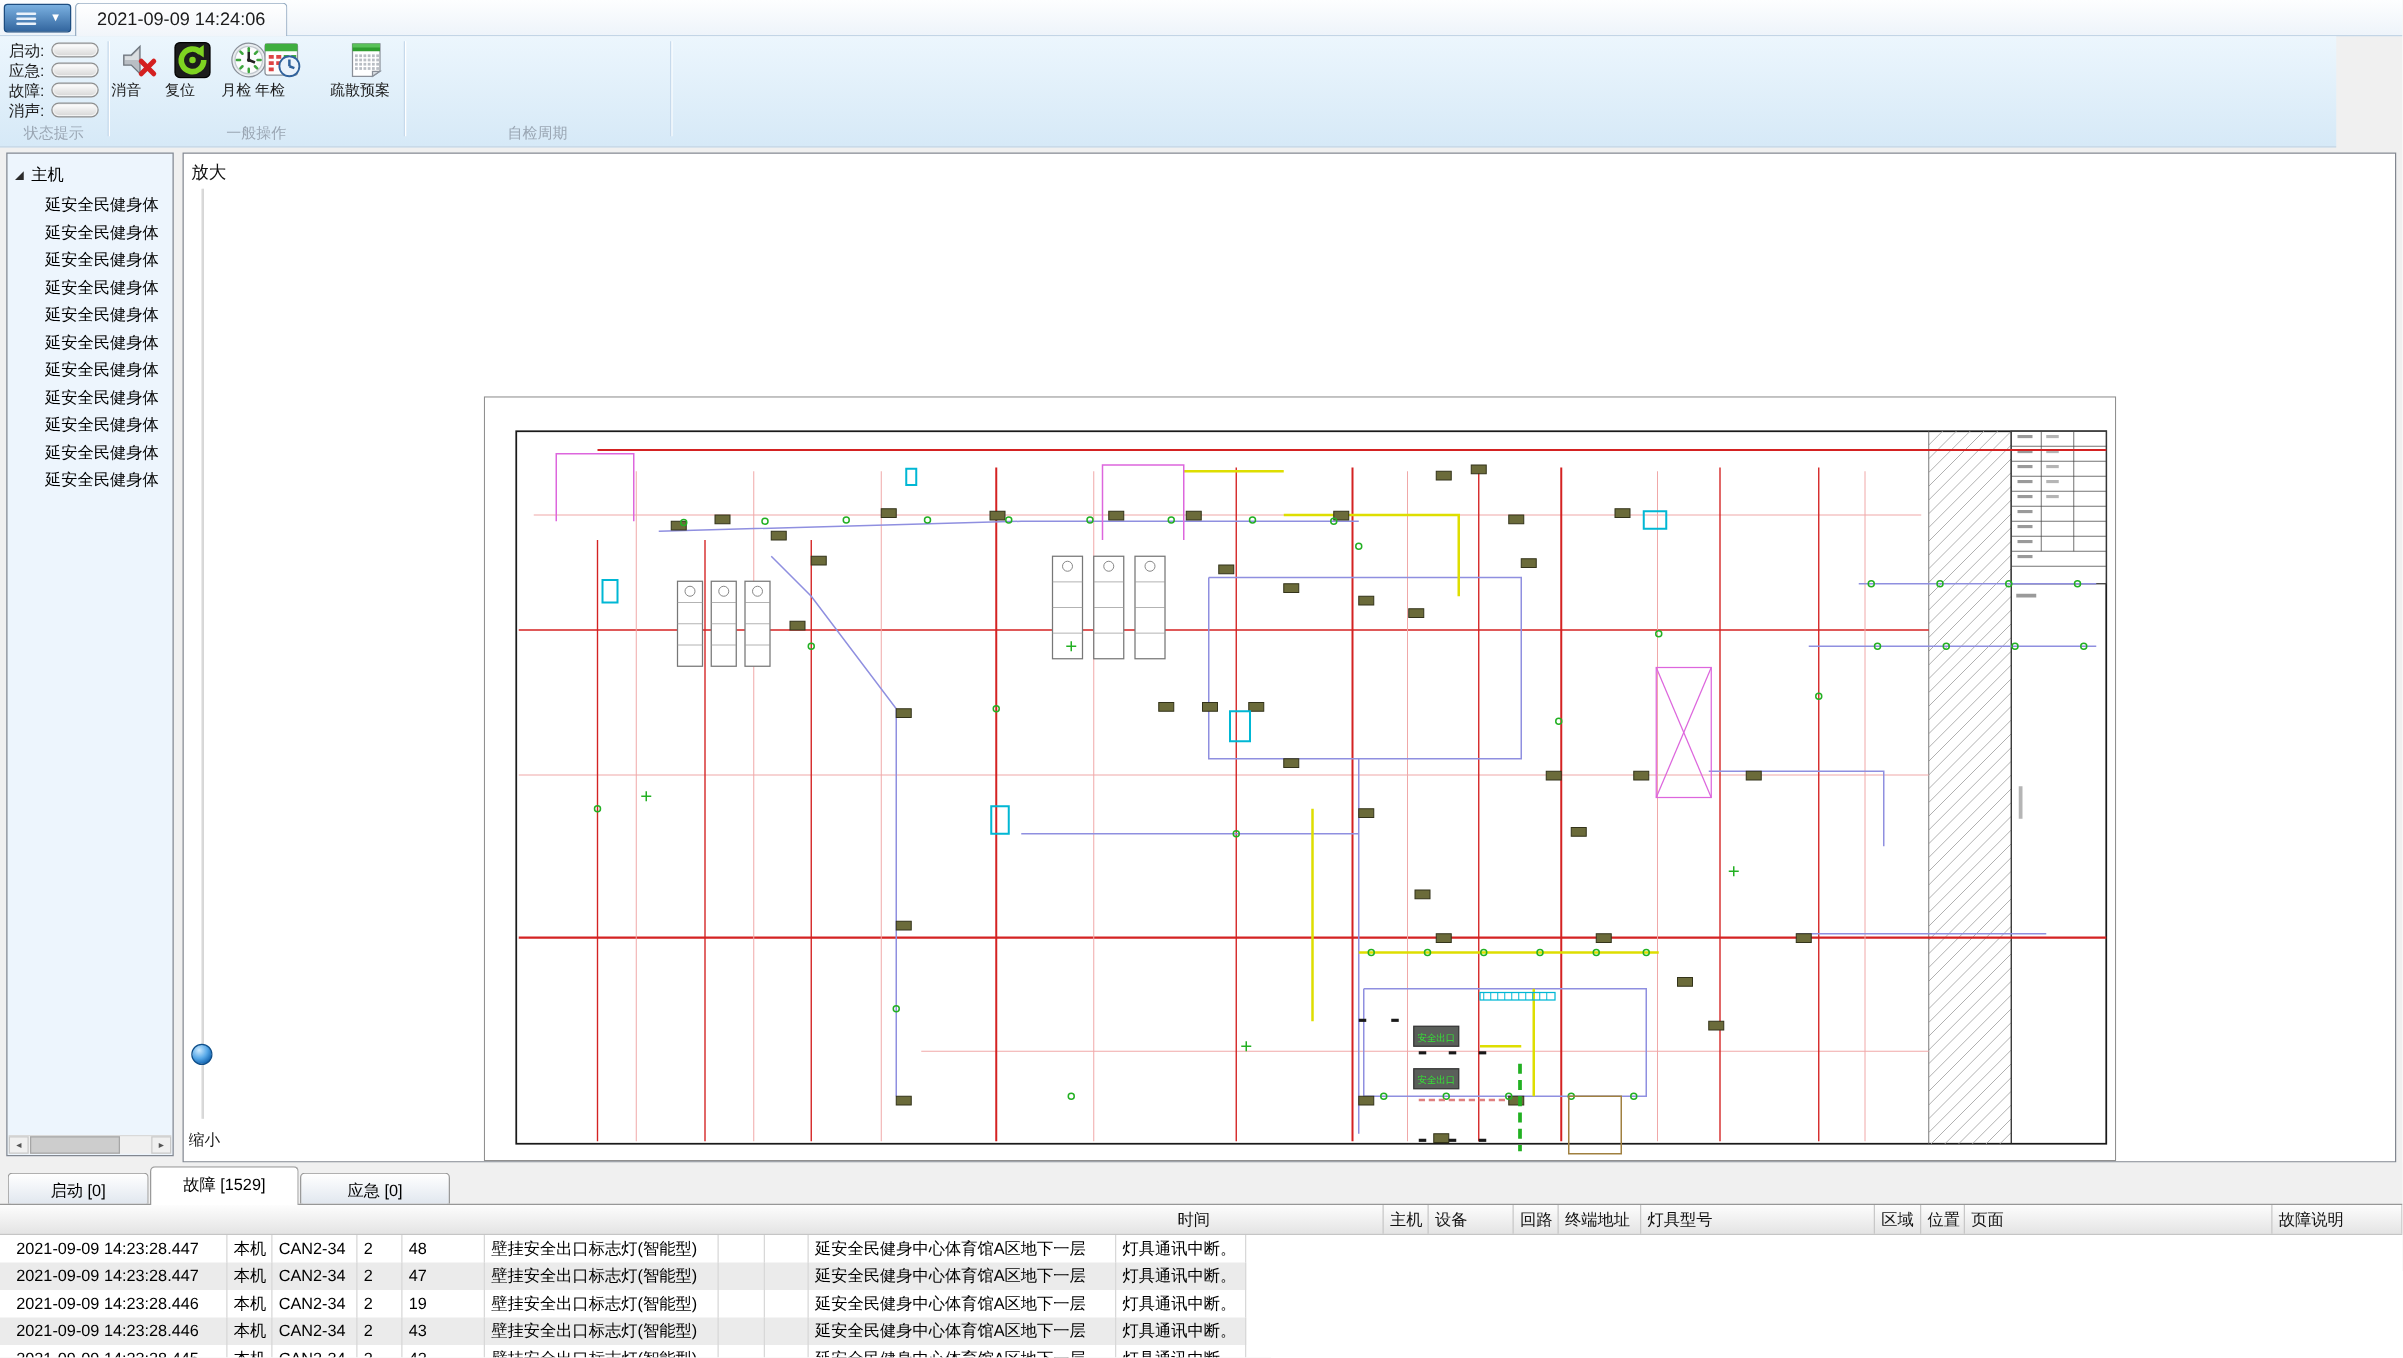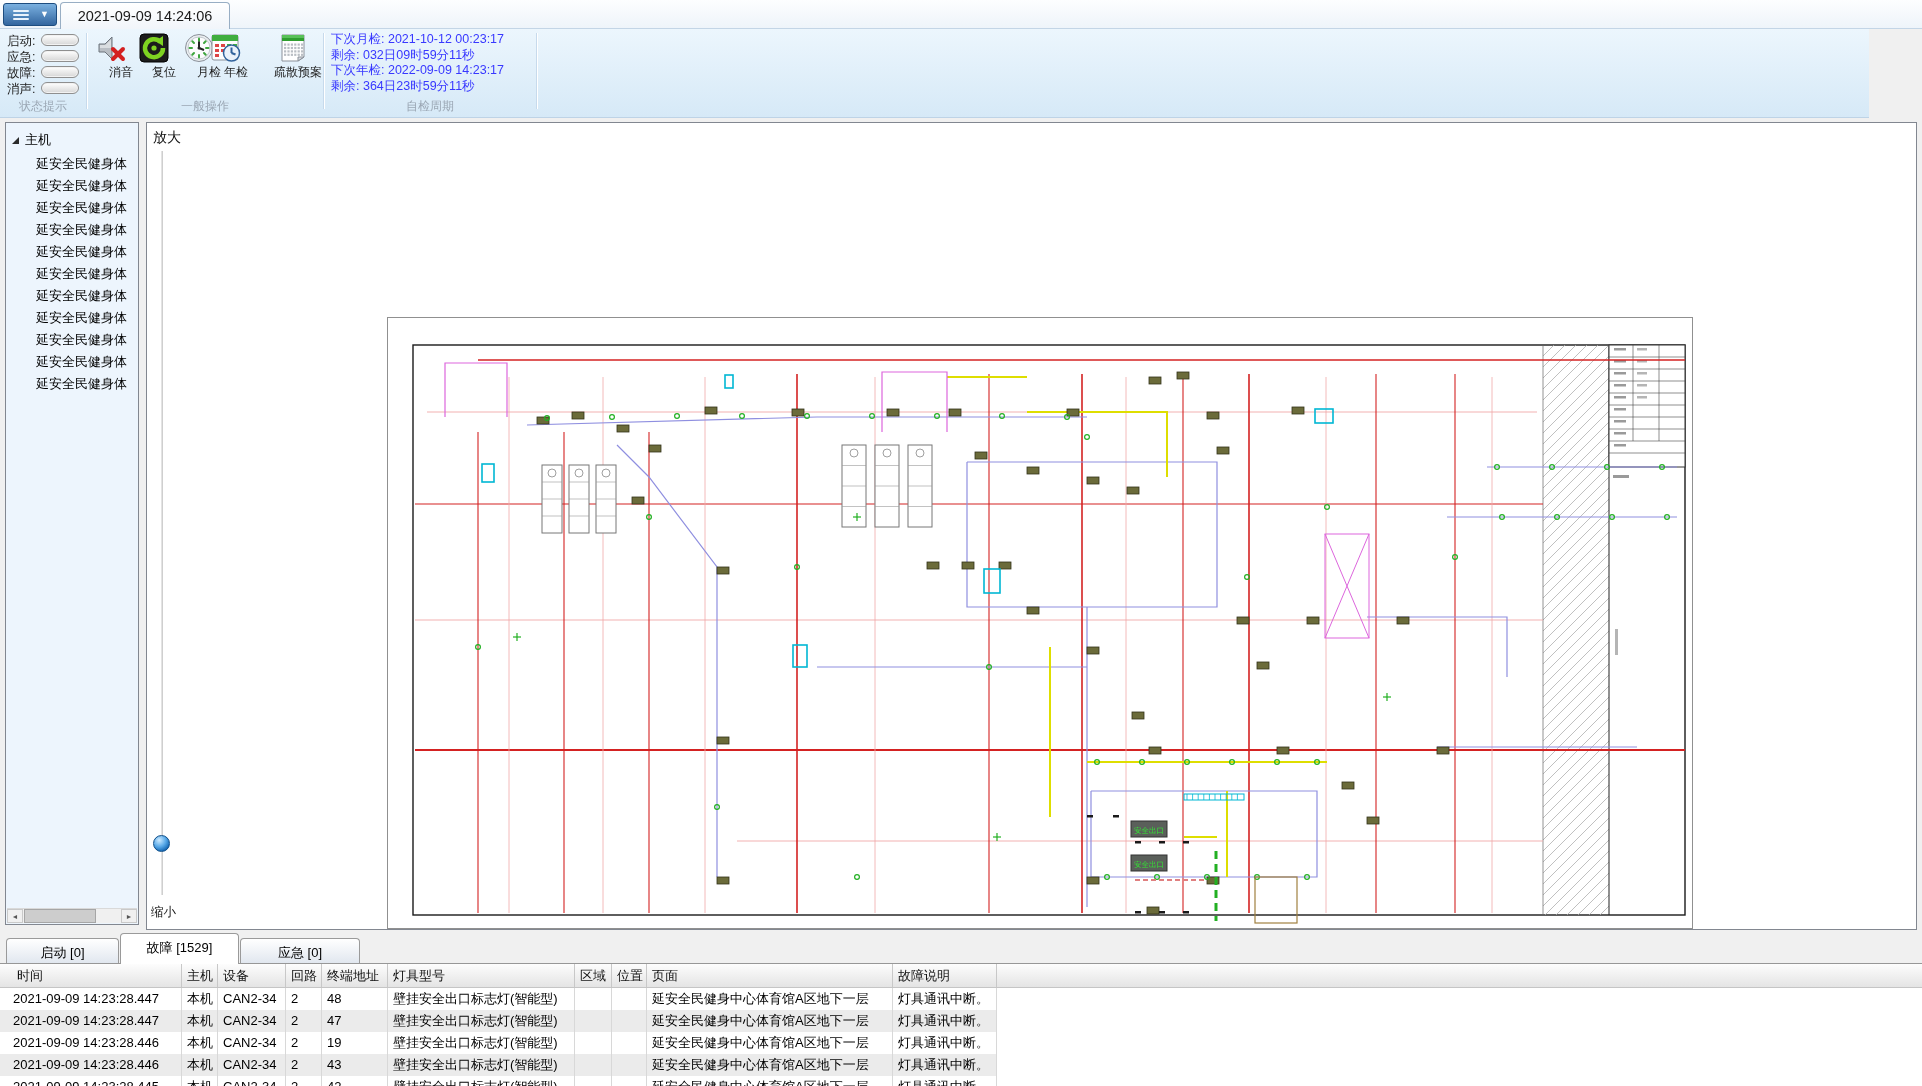--- a/index.html
+++ b/index.html
@@ -22,21 +22,21 @@
   
   #ribbon { left:0; top:29px; width:1869px; height:89px;
     background:linear-gradient(#ecf6fd,#d6e9f7); border-bottom:1px solid #bed3e6; }
   .vsep { top:4px; width:1px; height:76px; background:#c7daec; box-shadow:1px 0 0 #ffffff; }
   .group-label { bottom:3px; text-align:center; font-size:12px; color:#9ba7b4; }
   .status-row { height:16px; }
   .status-row .lbl { position:absolute; left:7px; font-size:12.5px; color:#1c1c1c; }
   .indicator { position:absolute; left:41px; top:1px; width:38px; height:12px; border-radius:6px;
     border:1px solid #8f8f8f; background:linear-gradient(#ffffff,#d6d6d6);
     box-shadow:inset 0 0 0 1px #f2f2f2; }
-  .action-btn { top:2px; height:62px; text-align:right; cursor:pointer; border-radius:3px; }
+  .action-btn { top:2px; height:62px; text-align:left; cursor:pointer; border-radius:3px; }
   .action-btn svg { display:block; margin:2px auto 0; }
   .action-btn .albl { font-size:12px; color:#1c1c1c; display:block; margin-top:1px; }
   .sc-line { font-size:12.5px; line-height:15.5px; white-space:nowrap; }
 
   
   #sidebar { left:5px; top:122px; width:134px; height:803px; background:#edf5fd;
     border:1px solid #828790; overflow:hidden; }
   #tree-root { position:absolute; left:6px; top:8px; font-size:13px; color:#000; cursor:pointer; white-space:nowrap; }
   #tree-root .tri { display:inline-block; width:0; height:0; border-bottom:7px solid #2b2b2b;
     border-left:7px solid transparent; margin-right:6px; }
@@ -60,21 +60,21 @@
     border:1px solid #0f4f8a; cursor:grab; }
 
   
   #tabstrip { left:0; top:930px; width:1922px; height:33px; background:#f0f0f0; }
   .tab { position:absolute; border:1px solid #9a9a9a; border-bottom:none; border-radius:4px 4px 0 0;
     background:linear-gradient(#ffffff,#e1e7ef); text-align:center; font-size:13px; color:#000;
     padding-top:5px; cursor:pointer; }
   .tab.selected { background:#ffffff; z-index:3; }
   #table-header { left:0; top:963px; width:1922px; height:25px;
     background:linear-gradient(#fdfdfd,#e4e4e4); border-top:1px solid #979797; border-bottom:1px solid #c5c5c5;
-    display:flex; z-index:2; }
+    display:flex; z-index:2;justify-content:flex-end; }
   .hcell { height:100%; border-right:1px solid #c8c8c8; font-size:13px; color:#111;
     line-height:23px; padding-left:5px; overflow:hidden; white-space:nowrap; cursor:pointer; }
   #table-rows { left:0; top:988px; width:1922px; height:98px; overflow:hidden; background:#fff; }
   .trow { display:flex; height:22px; width:997px; cursor:pointer; }
   .trow.alt { background:#ebebeb; }
   .tcell { height:100%; border-right:1px solid #d8d8d8; font-size:13px; color:#000;
     line-height:21px; padding-left:5px; overflow:hidden; white-space:nowrap; }
 </style>
 </head>
 <body>
@@ -212,26 +212,20 @@
    <path d="M26 24 l-6 4 v-4 Z" fill="#d8dde2" stroke="#8a9099"></path>
           </svg>
           <span class="albl">疏散预案</span>
         </div>
       </div>
     <div class="abs group-label" style="left:0;width:236px;">一般操作</div>
   </div>
   <div class="abs vsep" style="left:323px;"></div>
 
   <div class="abs" id="selfcheck-group" style="left:324px;top:0;width:212px;height:89px;">
-    <div id="selfcheck-lines" class="abs" style="left:7px;top:3px;">
-        <div class="sc-line" style="color: rgb(56, 56, 255);">下次月检: 2021-10-12 00:23:17</div>
-        <div class="sc-line" style="color: rgb(56, 56, 255);">剩余: 032日09时59分11秒</div>
-        <div class="sc-line" style="color: rgb(56, 56, 255);">下次年检: 2022-09-09 14:23:17</div>
-        <div class="sc-line" style="color: rgb(56, 56, 255);">剩余: 364日23时59分11秒</div>
-      </div>
     <div class="abs group-label" style="left:0;width:212px;">自检周期</div>
   </div>
   <div class="abs vsep" style="left:536px;"></div>
 </div>
 
 <div id="sidebar" class="abs">
   <div id="tree-root">
     <span class="tri"></span><span>主机</span>
   </div>
   <div id="tree-items">

